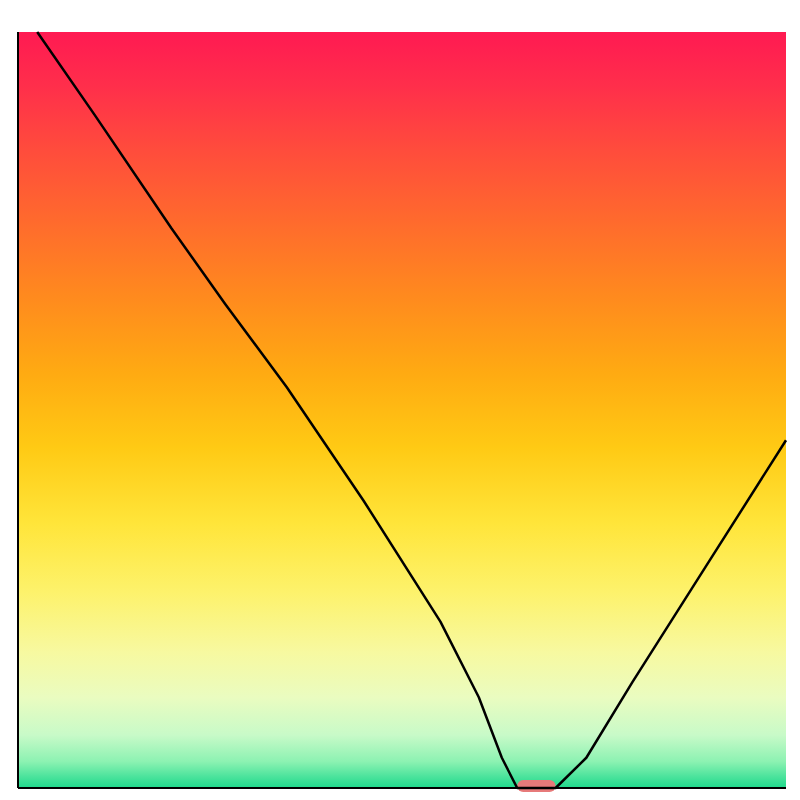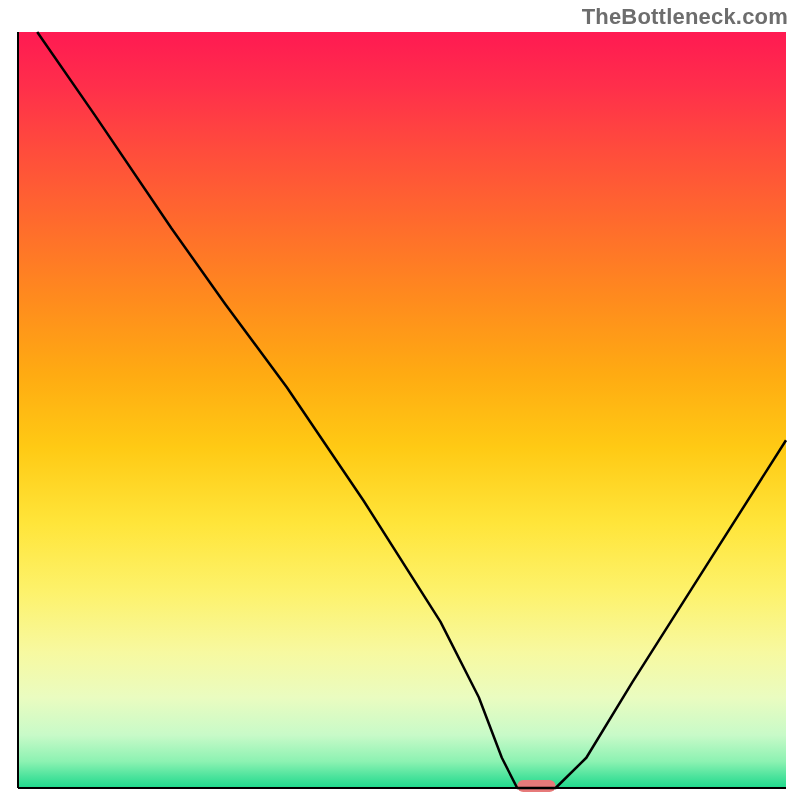--- a/index.html
+++ b/index.html
@@ -27,21 +27,20 @@
     z-index: 10;
   }
   svg {
     display: block;
   }
 </style>
 </head>
 <body>
 
 <div class="wrap">
-  <div class="watermark">TheBottleneck.com</div>
   <svg id="plot" width="800" height="800">
       <defs>
         <linearGradient id="bg-grad" x1="0" y1="0" x2="0" y2="1">
           <stop offset="0.00%" stop-color="#ff1a52"></stop>
           <stop offset="7.00%" stop-color="#ff2e4b"></stop>
           <stop offset="15.00%" stop-color="#ff4a3d"></stop>
           <stop offset="25.00%" stop-color="#ff6a2d"></stop>
           <stop offset="35.00%" stop-color="#ff8a1e"></stop>
           <stop offset="45.00%" stop-color="#ffaa12"></stop>
           <stop offset="55.00%" stop-color="#ffca14"></stop>

